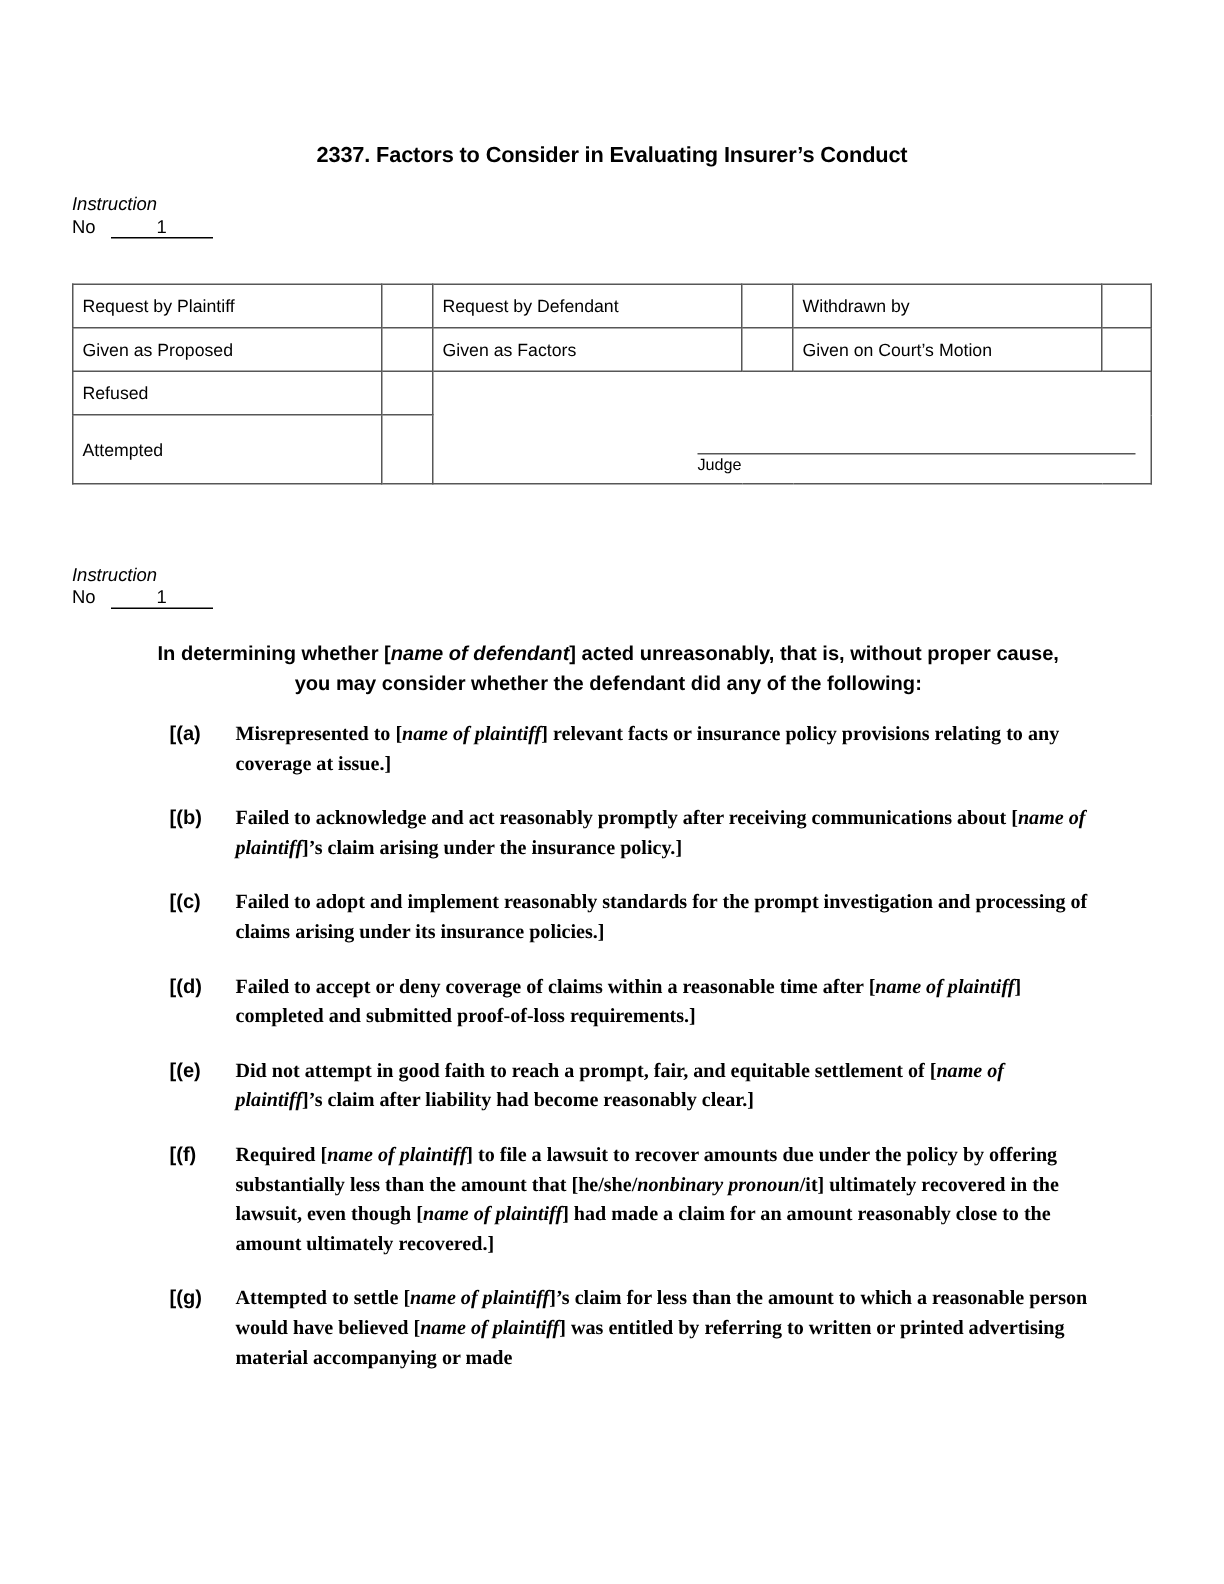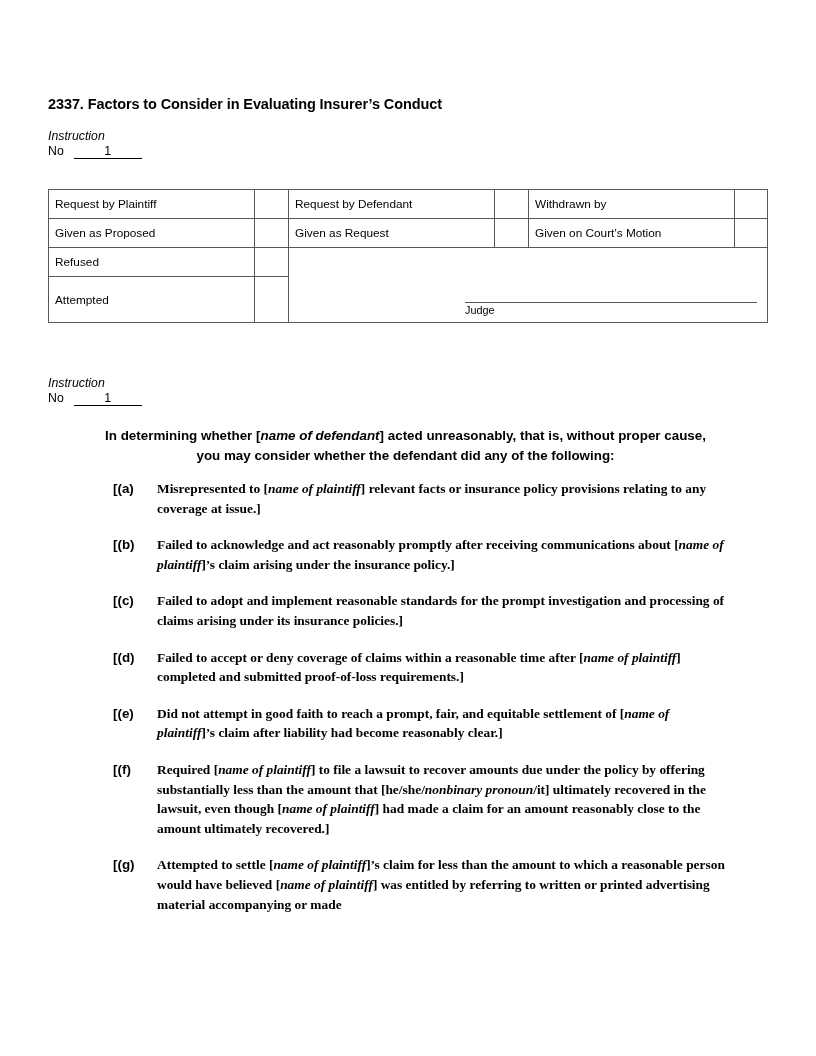--- a/index.html
+++ b/index.html
@@ -19,21 +19,21 @@
     position: absolute;
     inset: 0;
   }
 
   
   .doc-title {
     position: absolute;
     left: 48px;
     top: 96px;
     width: 720px;
-    text-align: left;
+    text-align: center;
     font-size: 14.5px;
     font-weight: bold;
     letter-spacing: -0.1px;
   }
 
   
   .instr-block {
     position: absolute;
     left: 48px;
     font-size: 12.3px;
@@ -172,21 +172,21 @@
         <td>Request by Plaintiff</td>
         <td class="box"></td>
         <td>Request by Defendant</td>
         <td class="box"></td>
         <td>Withdrawn by</td>
         <td class="box"></td>
       </tr>
       <tr>
         <td>Given as Proposed</td>
         <td class="box"></td>
-        <td>Given as Request</td>
+        <td>Given as Factors</td>
         <td class="box"></td>
         <td>Given on Court’s Motion</td>
         <td class="box"></td>
       </tr>
       <tr>
         <td>Refused</td>
         <td class="box"></td>
         <td class="blank-merge" colspan="4" rowspan="2">
           <div class="sig-wrap">
             <div class="sig-line"></div>
@@ -220,21 +220,21 @@
       <span class="item-text"><span>Misrepresented to [</span><i>name of plaintiff</i><span>] relevant facts or insurance policy provisions relating to any coverage at issue.]</span></span>
     </div>
 
     <div class="item">
       <span class="item-label">[(b)</span>
       <span class="item-text"><span>Failed to acknowledge and act reasonably promptly after receiving communications about [</span><i>name of plaintiff</i><span>]’s claim arising under the insurance policy.]</span></span>
     </div>
 
     <div class="item">
       <span class="item-label">[(c)</span>
-      <span class="item-text"><span>Failed to adopt and implement reasonable standards for the prompt investigation and processing of claims arising under its insurance policies.]</span></span>
+      <span class="item-text"><span>Failed to adopt and implement reasonably standards for the prompt investigation and processing of claims arising under its insurance policies.]</span></span>
     </div>
 
     <div class="item">
       <span class="item-label">[(d)</span>
       <span class="item-text"><span>Failed to accept or deny coverage of claims within a reasonable time after [</span><i>name of plaintiff</i><span>] completed and submitted proof-of-loss requirements.]</span></span>
     </div>
 
     <div class="item">
       <span class="item-label">[(e)</span>
       <span class="item-text"><span>Did not attempt in good faith to reach a prompt, fair, and equitable settlement of [</span><i>name of plaintiff</i><span>]’s claim after liability had become reasonably clear.]</span></span>

